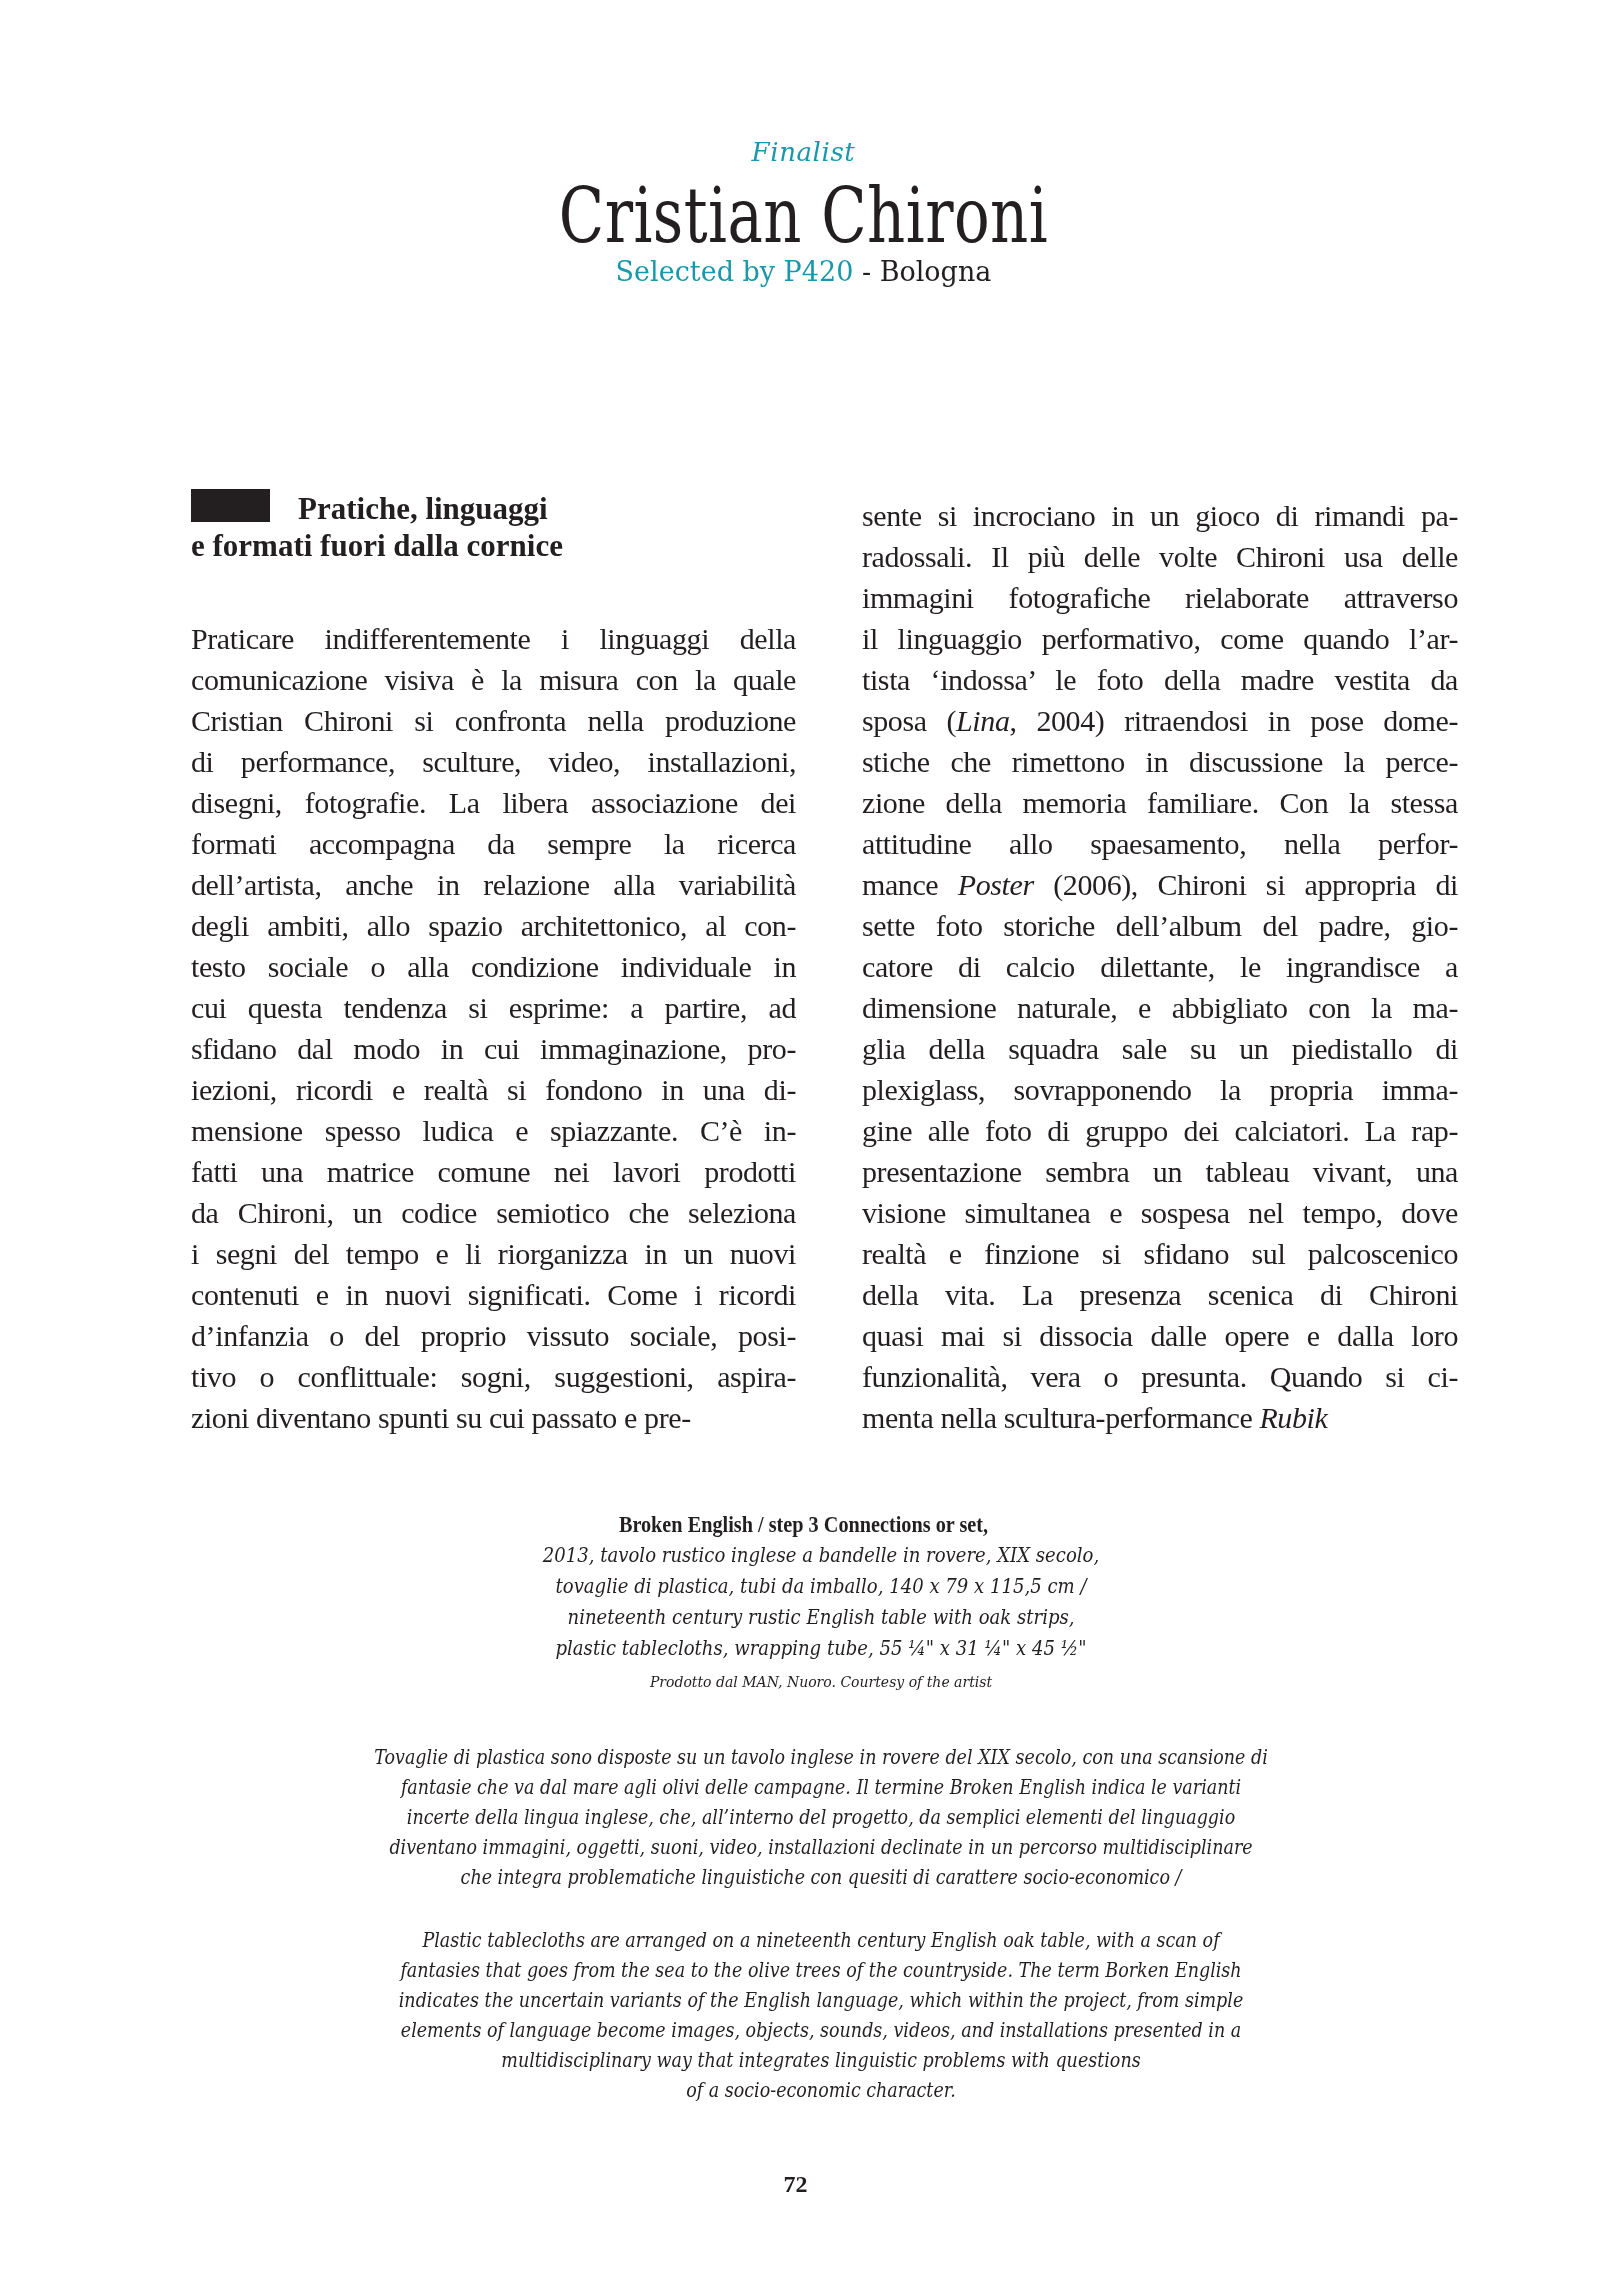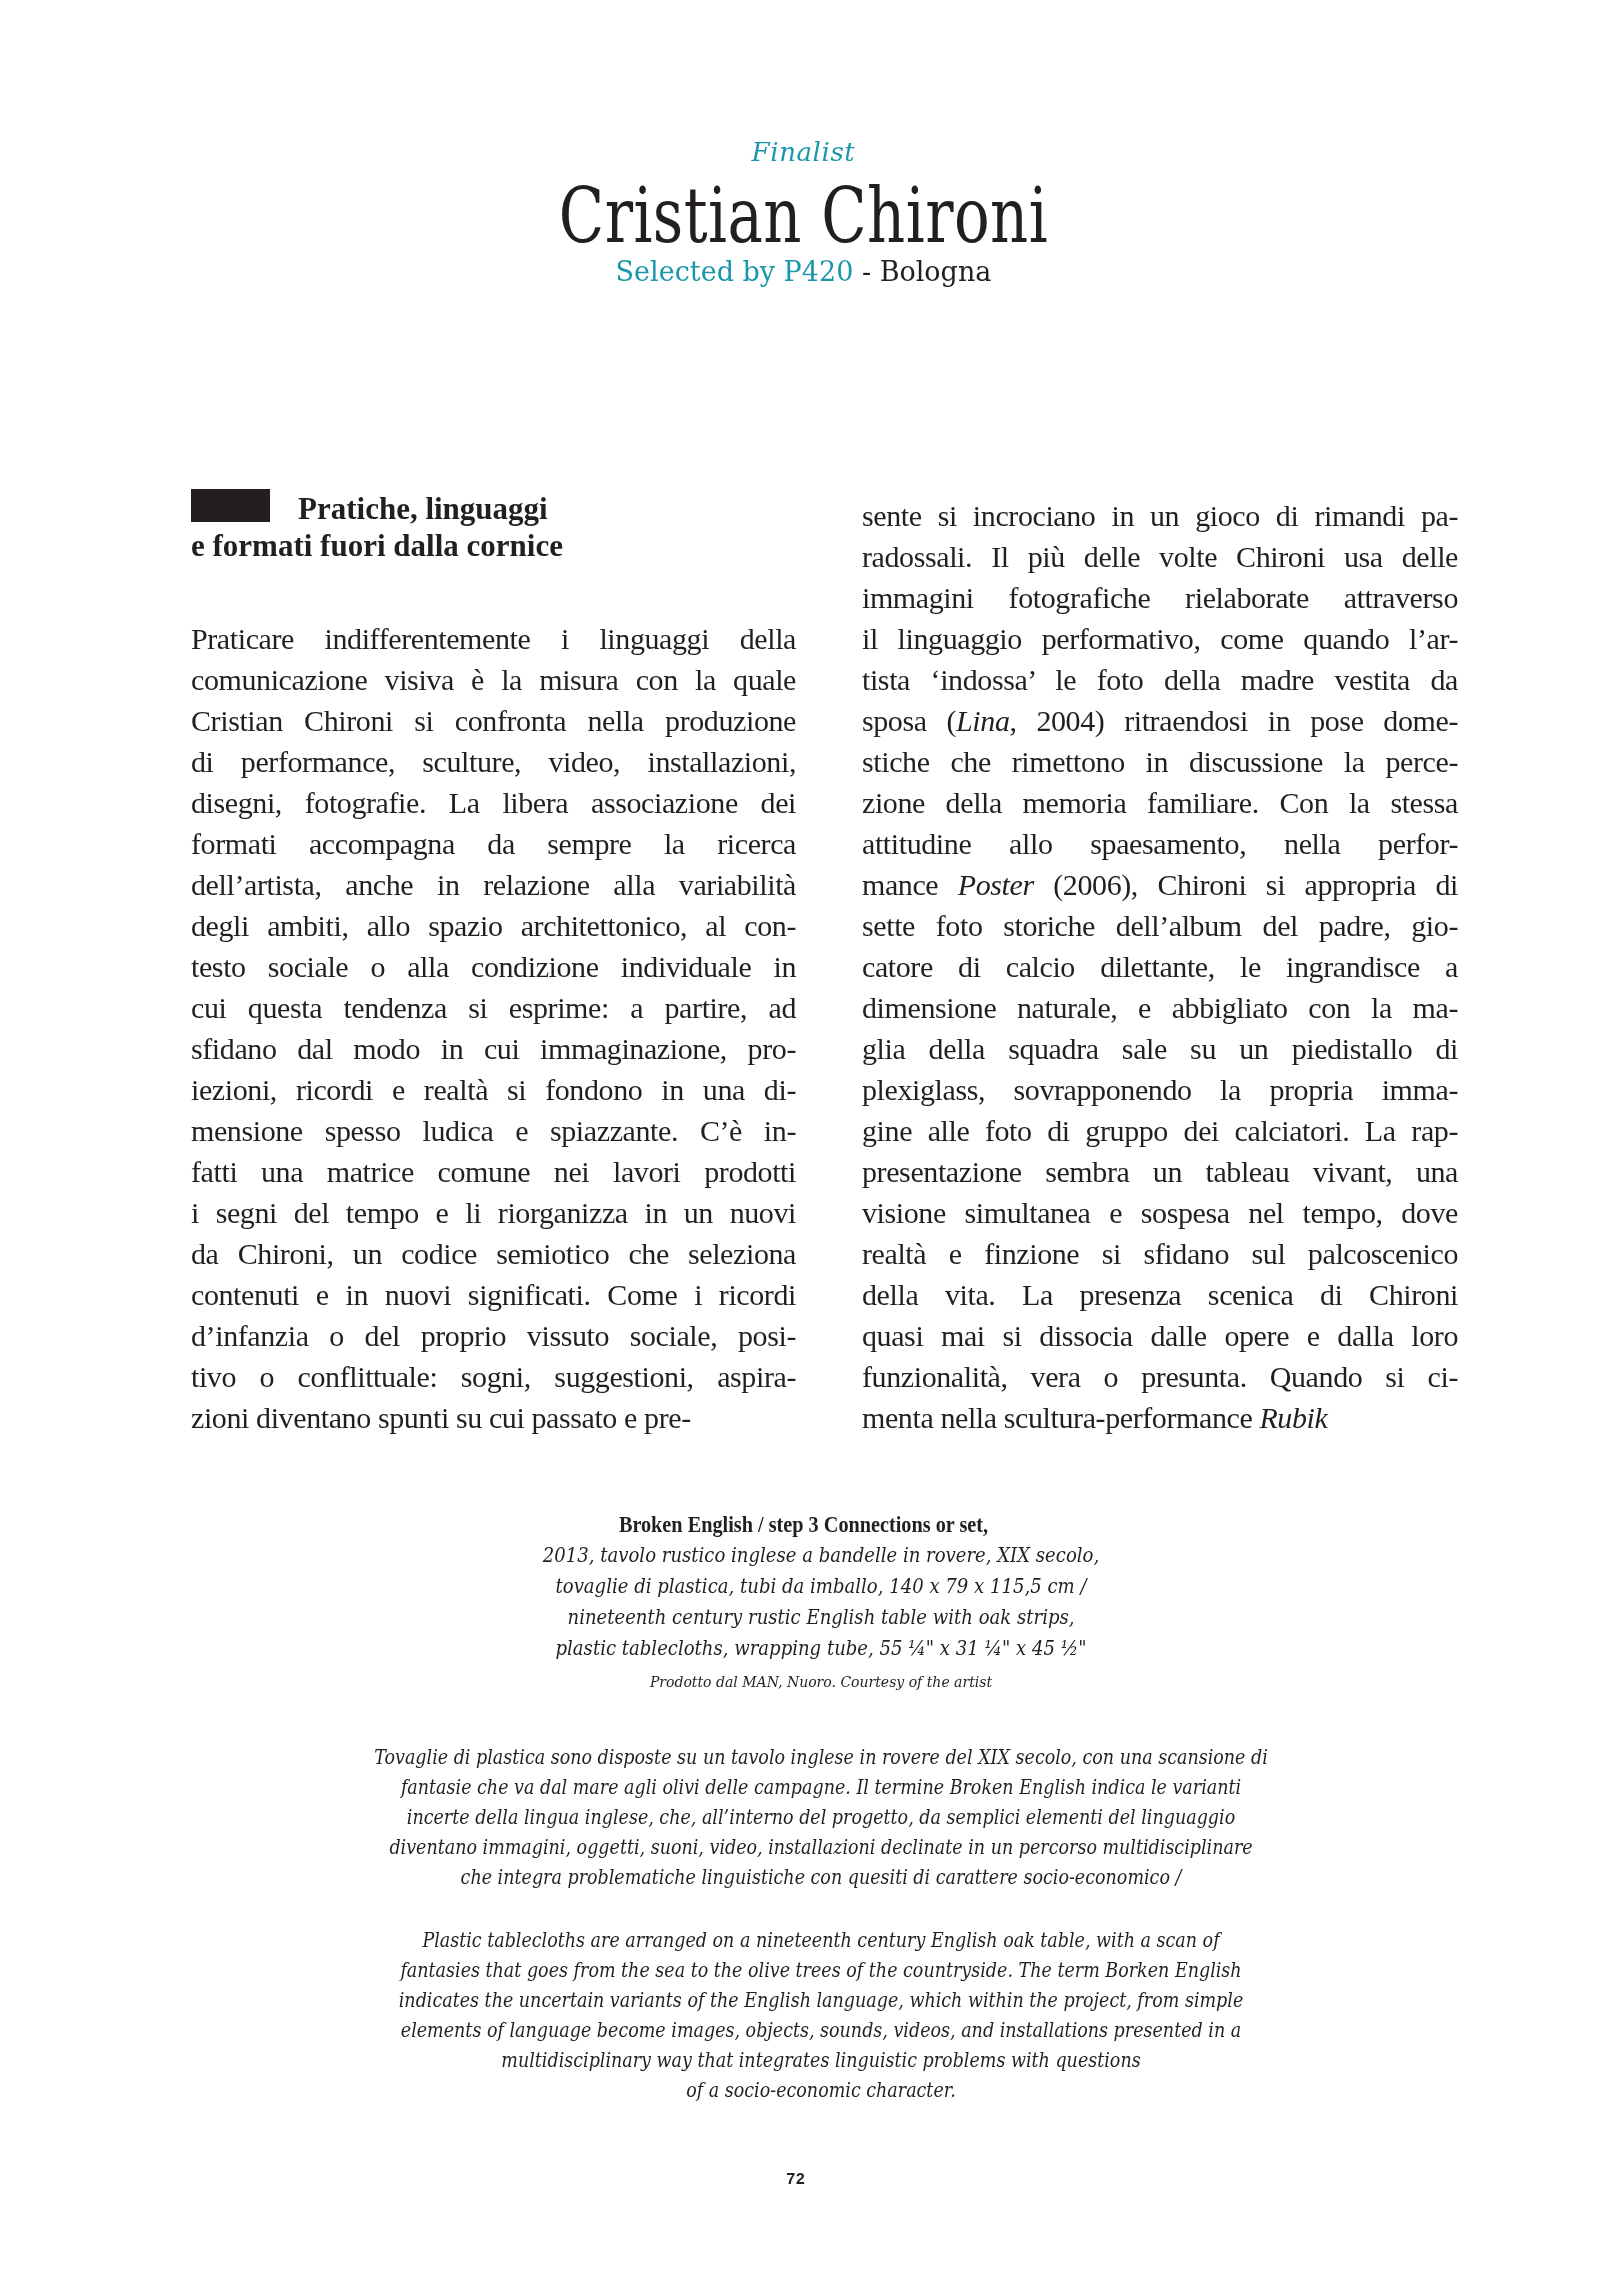--- a/index.html
+++ b/index.html
@@ -144,23 +144,23 @@
       white-space: nowrap;
     }
     .desc-it { top: 1742px; }
     .desc-en { top: 1925px; }
 
     .page-number {
       position: absolute;
       left: 0; right: 16px;
       top: 2171px;
       text-align: center;
-      font-family: Liberation Mono, monospace;
+      font-family: Liberation Serif, serif;
       font-weight: bold;
-      font-size: 16px;
+      font-size: 24px;
       color: #231f20;
     }
   </style>
 </head>
 <body>
 
 <div class="page">
 
   <div class="kicker">Finalist</div>
   <h1 class="title">Cristian Chironi</h1>
@@ -181,22 +181,22 @@
     <span class="line">disegni, fotografie. La libera associazione dei</span>
     <span class="line">formati accompagna da sempre la ricerca</span>
     <span class="line">dell’artista, anche in relazione alla variabilità</span>
     <span class="line">degli ambiti, allo spazio architettonico, al con-</span>
     <span class="line">testo sociale o alla condizione individuale in</span>
     <span class="line">cui questa tendenza si esprime: a partire, ad</span>
     <span class="line">sfidano dal modo in cui immaginazione, pro-</span>
     <span class="line">iezioni, ricordi e realtà si fondono in una di-</span>
     <span class="line">mensione spesso ludica e spiazzante. C’è in-</span>
     <span class="line">fatti una matrice comune nei lavori prodotti</span>
+    <span class="line">da Chironi, un codice semiotico che seleziona</span>
     <span class="line">i segni del tempo e li riorganizza in un nuovi</span>
-    <span class="line">da Chironi, un codice semiotico che seleziona</span>
     <span class="line">contenuti e in nuovi significati. Come i ricordi</span>
     <span class="line">d’infanzia o del proprio vissuto sociale, posi-</span>
     <span class="line">tivo o conflittuale: sogni, suggestioni, aspira-</span>
     <span class="line last">zioni diventano spunti su cui passato e pre-</span>
   </div>
 
   <div class="col col-right">
     <span class="line">sente si incrociano in un gioco di rimandi pa-</span>
     <span class="line">radossali. Il più delle volte Chironi usa delle</span>
     <span class="line">immagini fotografiche rielaborate attraverso</span>

